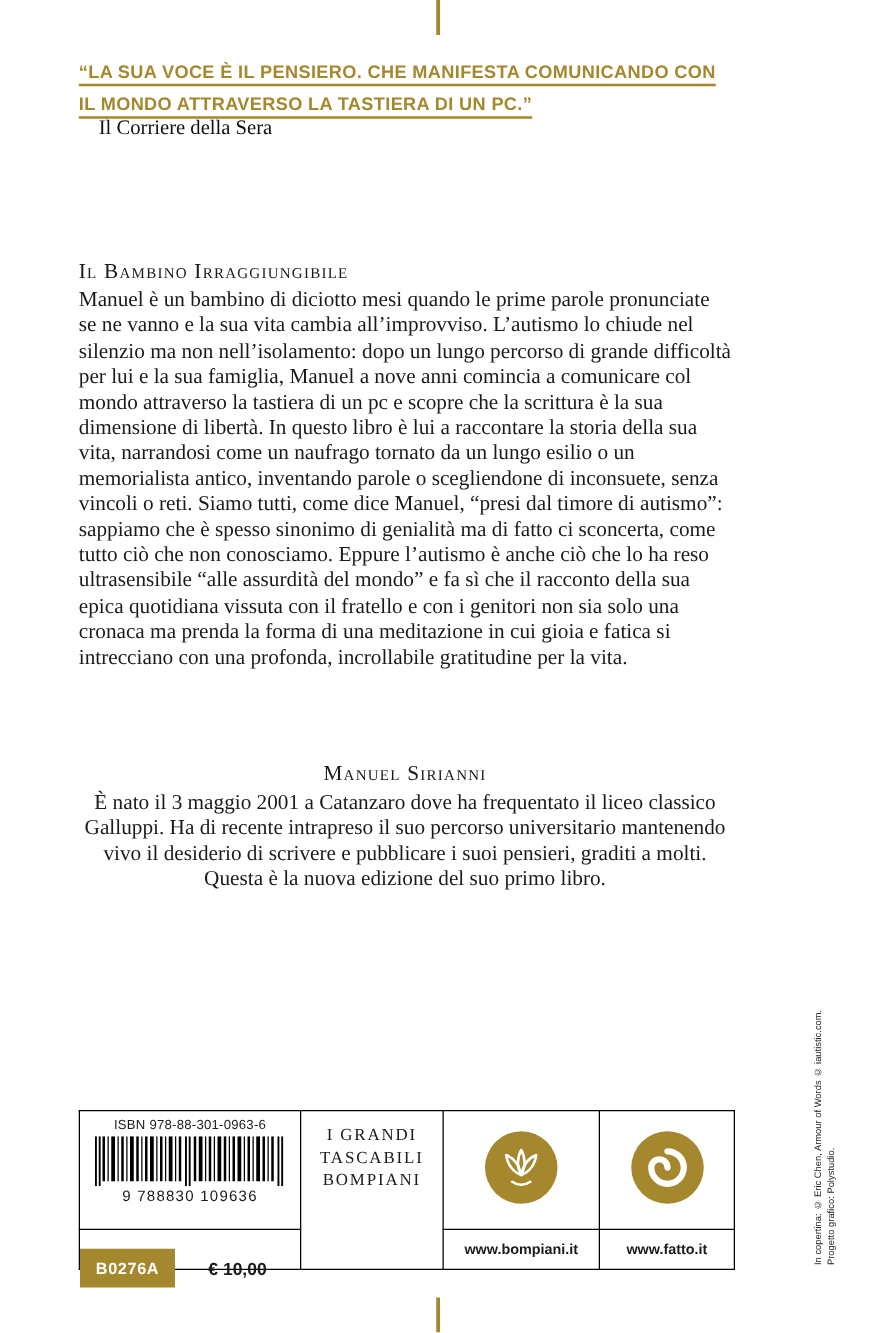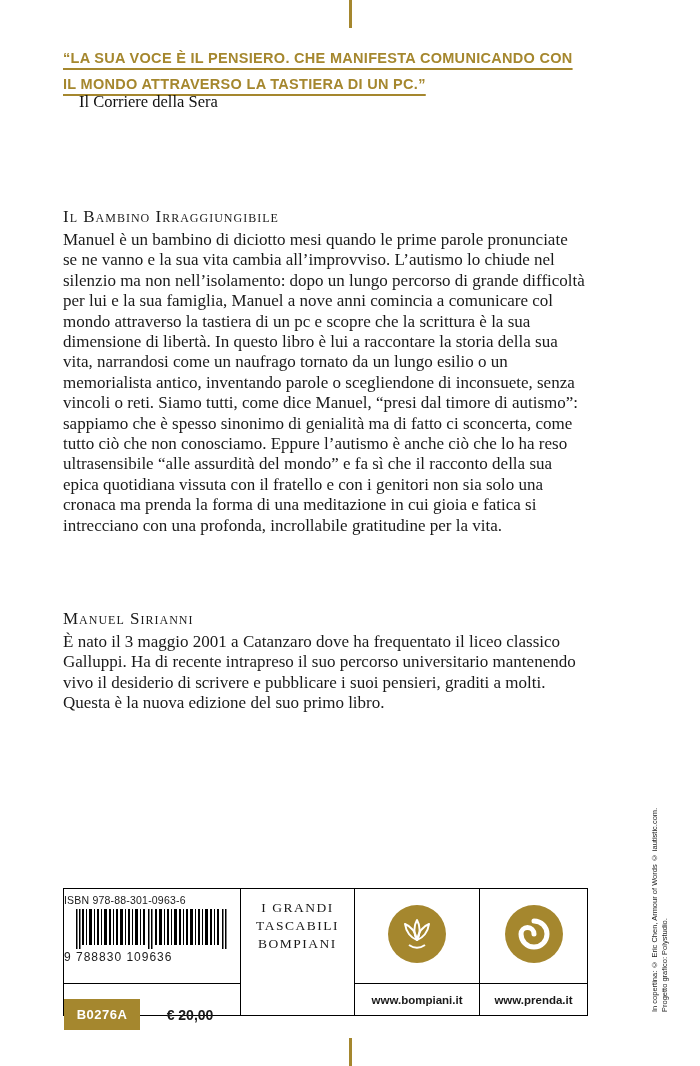--- a/index.html
+++ b/index.html
@@ -34,21 +34,21 @@
     text-decoration-thickness:1.5px;
   }
   .attribution{
     position:absolute;left:79px;top:92px;
     font-size:16.5px;color:#111;
   }
 
   
   .section{position:absolute;left:63px;width:522px;}
   .section.synopsis{top:207px;}
-  .section.author{top:609px;}
+  .section.author{top:609px;text-align:center;}
   .section h2{
     margin:0 0 3px 0;
     font-size:17px;font-weight:normal;
     font-variant:small-caps;
     letter-spacing:1px;
   }
   .section p{
     margin:0;
     font-size:17px;line-height:20.4px;
   }
@@ -57,21 +57,21 @@
   .footer{
     position:absolute;left:63px;top:888px;
     border-collapse:collapse;
     table-layout:fixed;
   }
   .footer td{
     border:1.5px solid #000;
     padding:0;vertical-align:top;
     background:#fff;
   }
-  td.barcode-cell{width:176px;height:94px;text-align:left;}
+  td.barcode-cell{width:176px;height:94px;text-align:center;}
   .isbn-label{
     font-family:"Liberation Sans", sans-serif;
     font-size:10.5px;margin-top:5px;letter-spacing:0.2px;
   }
   .bars{display:block;margin:3px auto 0 auto;}
   .barcode-digits{
     font-family:Liberation Sans, sans-serif;
     font-size:12px;letter-spacing:1px;margin-top:1px;
   }
   td.imprint-cell{width:113px;text-align:center;}
@@ -214,24 +214,24 @@
           <svg width="40" height="40" viewBox="0 0 40 40">
             <path d="M20 7 A13 13 0 1 1 7 20 A6.5 6.5 0 1 1 20 20" fill="none" stroke="#ffffff" stroke-width="5" stroke-linecap="round"></path>
           </svg>
         </span>
       </td>
     </tr>
     <tr>
       <td class="price-cell">
         <div class="price-row">
           <div class="code-badge">B0276A</div>
-          <div class="price">€ 20,00</div>
+          <div class="price">€ 10,00</div>
         </div>
       </td>
       <td class="www-cell">www.bompiani.it</td>
-      <td class="www-cell">www.prenda.it</td>
+      <td class="www-cell">www.fatto.it</td>
     </tr>
   </tbody>
     </table>
 
   <div class="credits">In copertina: © Eric Chen, Armour of Words © iautistic.com. Progetto grafico: Polystudio.</div>
 
 </div>
 
 </body></html>

